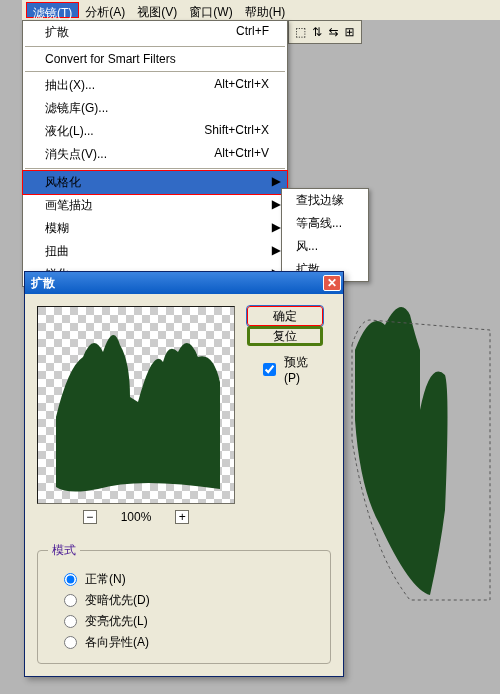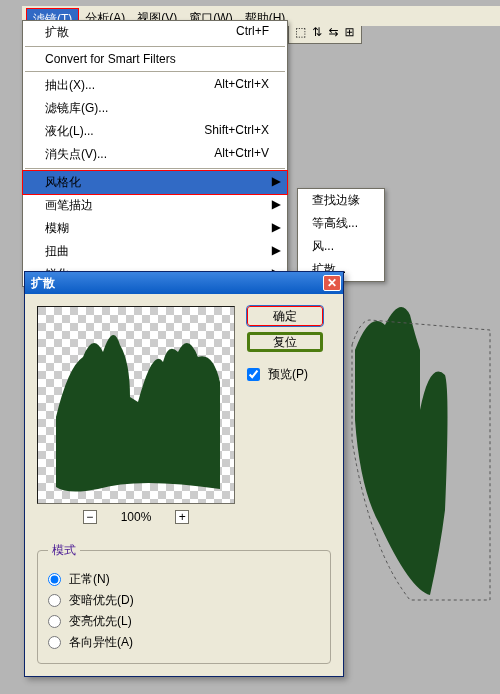--- a/index.html
+++ b/index.html
@@ -1,41 +1,41 @@
 <!DOCTYPE html>
 <html><head>
 <meta charset="utf-8">
 <style>
   *{margin:0;padding:0;box-sizing:border-box;font-family:"SimSun","宋体",sans-serif;font-size:12px}
   body{background:#b5b5b5;width:500px;height:694px;position:relative;overflow:hidden}
-  .menubar{background:#ece9d8;display:flex;padding:2px 4px;position:absolute;top:6px;left:22px;right:0;height:20px;z-index:1}
+  .menubar{background:#ece9d8;display:flex;padding:2px 4px;position:absolute;top:0;left:22px;right:0;height:20px;z-index:1}
   .menubar span{padding:2px 6px}
   .menubar .sel{background:#316ac5;color:#fff;border:1px solid red}
   .toolstr{position:absolute;top:20px;left:288px;height:24px;background:#ece9d8;display:flex;align-items:center;padding:0 6px;gap:6px;border:1px solid #716f64}
   .dd{position:absolute;top:20px;left:22px;width:266px;background:#fff;border:1px solid #716f64;box-shadow:2px 2px 4px rgba(0,0,0,.3);z-index:5}
   .dd-row{display:flex;justify-content:space-between;padding:3px 18px 3px 22px;white-space:nowrap}
   .dd .sep{height:1px;background:#aca899;margin:2px 2px}
   .dd .hl{background:#316ac5;color:#000000;border:1px solid red;margin:-1px}
   .dd .arrow{position:absolute;right:6px}
-  .sub{position:absolute;top:188px;left:297px;width:88px;background:#fff;border:1px solid #716f64;box-shadow:2px 2px 4px rgba(0,0,0,.3);z-index:5}
+  .sub{position:absolute;top:188px;left:281px;width:88px;background:#fff;border:1px solid #716f64;box-shadow:2px 2px 4px rgba(0,0,0,.3);z-index:5}
   .sub .dd-row{padding:3px 8px 3px 14px}
   .canvas-shape{position:absolute;top:290px;left:350px;width:150px;height:320px}
   .dlg{position:absolute;top:271px;left:24px;width:320px;background:#ece9d8;border:1px solid #0a246a;z-index:10;box-shadow:3px 3px 6px rgba(0,0,0,.3)}
   .titlebar{background:linear-gradient(#3b84e0,#0a5bc4);color:#fff;height:22px;display:flex;align-items:center;justify-content:space-between;padding:0 2px 0 6px;font-weight:bold}
   .closebtn{width:18px;height:16px;background:#e45847;border:1px solid #fff;color:#fff;display:flex;align-items:center;justify-content:center;font-family:Arial;font-weight:bold;border-radius:2px}
   .body{padding:12px;display:flex;gap:12px}
   .preview{width:198px;height:198px;border:1px inset #716f64;background:repeating-conic-gradient(#fff 0 25%,#ccc 0 50%) 0 0/16px 16px}
-  .btns{display:flex;flex-direction:column;gap:6px;align-items:flex-start;width:86px}
+  .btns{display:flex;flex-direction:column;gap:0;align-items:flex-start;width:86px}
   .wbtn{width:76px;height:20px;background:#ece9d8;border:3px solid #4d7c0f;border-radius:3px;display:flex;align-items:center;justify-content:center}
   .wbtn.def{border:1px solid red;outline:1px solid #316ac5}
   .zoomrow{display:flex;align-items:center;justify-content:center;gap:24px;margin-top:6px}
   .sq{width:14px;height:14px;border:1px solid #716f64;display:inline-flex;align-items:center;justify-content:center;background:#fff}
   .fieldset{margin:6px 12px 12px;border:1px solid #aca899;border-radius:4px;padding:8px 10px}
   .fieldset legend{color:#4c1d95;padding:0 4px}
-  .radio-row{display:flex;align-items:center;gap:4px;margin:4px 0}
+  .radio-row{display:flex;align-items:center;gap:4px;margin:4px 16px}
   input[type=radio],input[type=checkbox]{margin-right:4px}
 </style>
 </head>
 <body>
 
 <svg class="canvas-shape" viewBox="0 0 150 320">
   <path d="M5,60 Q20,20 35,35 Q50,5 60,25 Q65,45 70,60 L70,120 Q80,70 95,85 Q100,100 95,220 Q90,260 80,305 Q60,300 30,235 Q10,200 5,130 Z" fill="#1a4a1d"></path>
   <path d="M2,55 Q10,30 20,30 L140,40 L140,310 L60,310 Q20,260 2,150 Z" fill="none" stroke="#555" stroke-dasharray="3 3"></path>
 </svg>
 

